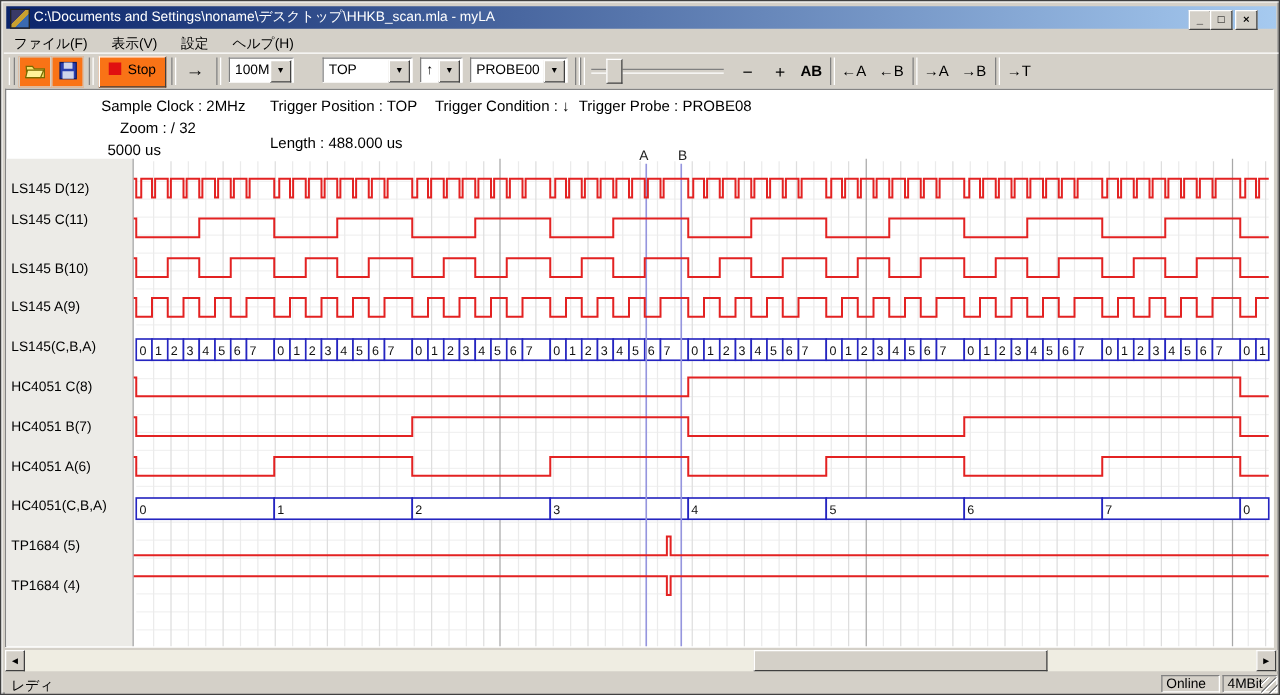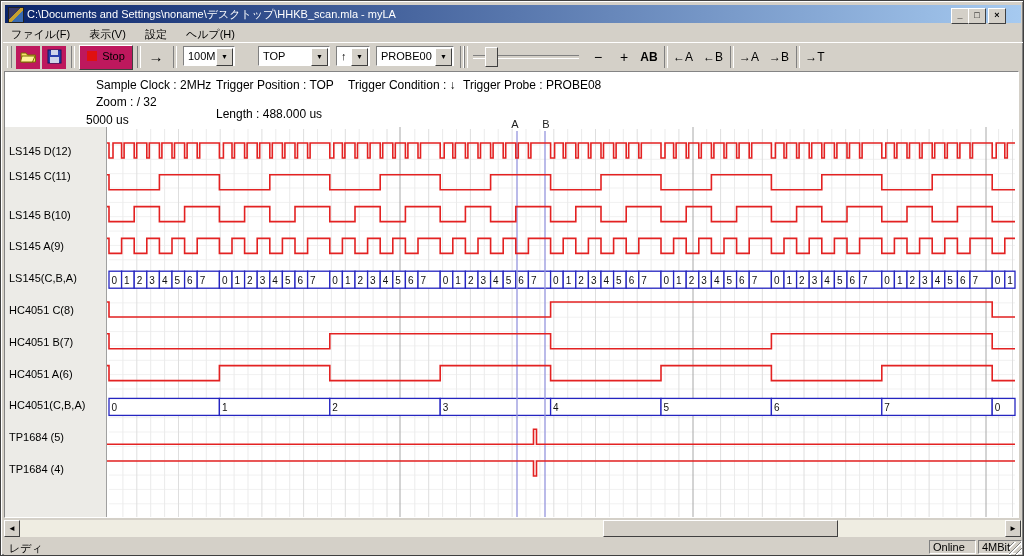--- a/index.html
+++ b/index.html
@@ -18,21 +18,21 @@
   #titletext{left:22px;top:0;width:930px;overflow:hidden;}
   .capbtn{top:3px;width:16px;height:14px;background:#d4d0c8;
     border:1px solid;border-color:#fff #404040 #404040 #fff;
     font-size:9px;line-height:12px;text-align:center;color:#000;font-weight:bold;}
   
   #menubar{left:2px;top:24px;width:1020px;height:17px;font-size:11px;}
   .menuitem{display:inline-block;padding:2px 8px;color:#000;}
   #toolbar{left:2px;top:41px;width:1020px;height:29px;border-top:1px solid #fff;}
   .tsep{top:3px;width:2px;height:22px;border-left:1px solid #808080;border-right:1px solid #fff;}
   .grip{top:3px;width:3px;height:22px;border-left:1px solid #fff;border-right:1px solid #808080;}
-  .tbtn{top:2px;height:23px;background:#be185d;border:1px solid #d4d0c8;
+  .tbtn{top:2px;height:23px;background:#f97316;border:1px solid #d4d0c8;
     font-size:11px;text-align:center;color:#000;}
   .raised{border:1px solid;border-color:#fff #404040 #404040 #fff;}
   .combo{top:3px;height:20px;background:#fff;border:1px solid;border-color:#808080 #fff #fff #808080;
     font-size:11px;line-height:18px;padding-left:4px;color:#000;box-sizing:border-box;}
   .cararrow{position:absolute;right:1px;top:1px;width:15px;height:16px;background:#d4d0c8;
     border:1px solid;border-color:#fff #404040 #404040 #fff;
     font-size:7px;line-height:15px;text-align:center;color:#000;}
   .glyphbtn{top:4px;height:20px;font-size:12px;line-height:20px;background:none;border:none;color:#000;text-align:center;}
   
   #client{left:3px;top:70px;width:1015px;height:447px;background:#ffffff;
@@ -132,21 +132,21 @@
     <div class="glyphbtn abs" style="left:732px;width:28px;">→A</div>
     <div class="glyphbtn abs" style="left:762px;width:28px;">→B</div>
     <div class="tsep abs" style="left:793px;"></div>
     <div class="glyphbtn abs" style="left:798px;width:28px;">→T</div>
   </div>
 
   <div id="client" class="abs"></div>
   <div id="labelstrip" class="abs"></div>
   <div id="divider" class="abs"></div>
 
-  <div class="info" style="left:95px;top:77px;">Sample Clock : 2MHz</div>
+  <div class="info" style="left:80px;top:77px;">Sample Clock : 2MHz</div>
   <div class="info" style="left:215px;top:77px;">Trigger Position : TOP</div>
   <div class="info" style="left:347px;top:77px;">Trigger Condition : ↓</div>
   <div class="info" style="left:462px;top:77px;">Trigger Probe : PROBE08</div>
   <div class="info" style="left:95px;top:94px;">Zoom : /  32</div>
   <div class="info" style="left:215px;top:94px;margin-top:12px;">Length : 488.000 us</div>
   <div class="info" style="left:85px;top:112px;">5000 us</div>
 
   <div id="labels">
       <div class="chlabel abs" style="top: 144px;">LS145 D(12)</div>
       <div class="chlabel abs" style="top: 169px;">LS145 C(11)</div>

